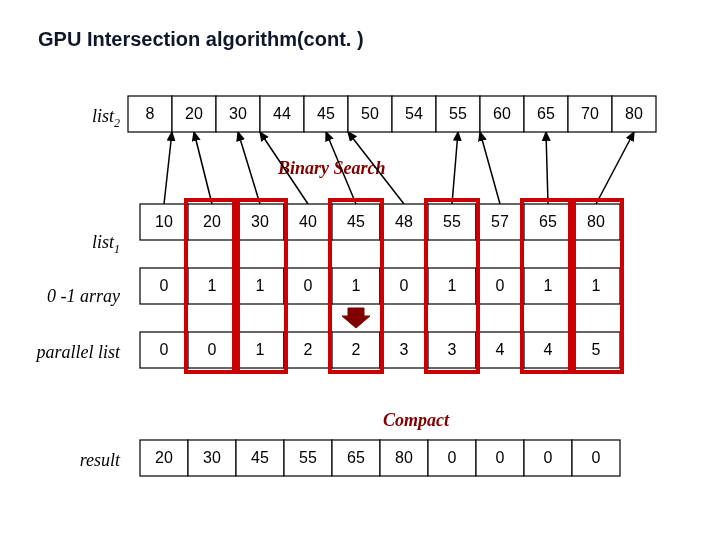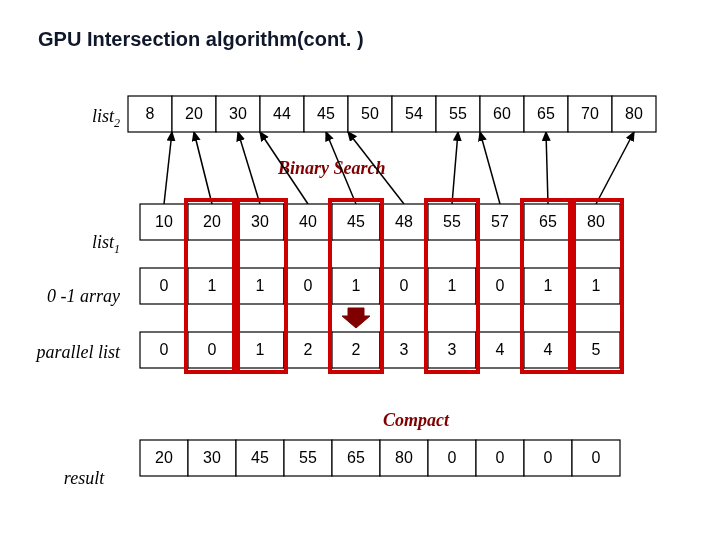--- a/index.html
+++ b/index.html
@@ -57,21 +57,21 @@
 <div class="title">GPU Intersection algorithm(cont. )</div>
 
 <div class="row-label" style="top:106px; left:48px; width:72px;">
   <span>list</span><sub>2</sub>
 </div>
 <div class="row-label" style="top:232px; left:48px; width:72px;">
   <span>list</span><sub>1</sub>
 </div>
 <div class="row-label" style="top:286px; left:20px; width:100px;">0 -1 array</div>
 <div class="row-label" style="top:342px; left:10px; width:110px;">parallel list</div>
-<div class="row-label" style="top:468px; left:48px; width:72px;text-align:center;">result</div>
+<div class="row-label" style="top:450px; left:48px; width:72px;">result</div>
 
 <div class="annotation" style="top:158px; left:278px;">Binary Search</div>
 <div class="annotation" style="top:410px; left:335px;margin-left:48px;">Compact</div>
 
 <svg class="diagram" xmlns="http://www.w3.org/2000/svg">
   <defs>
     <marker id="arrowhead" markerWidth="8" markerHeight="8" refX="6" refY="3" orient="auto" markerUnits="strokeWidth">
       <path d="M0,0 L0,6 L7,3 z" fill="#000"></path>
     </marker>
     <marker id="arrowhead-maroon" markerWidth="8" markerHeight="8" refX="4" refY="3" orient="auto">

